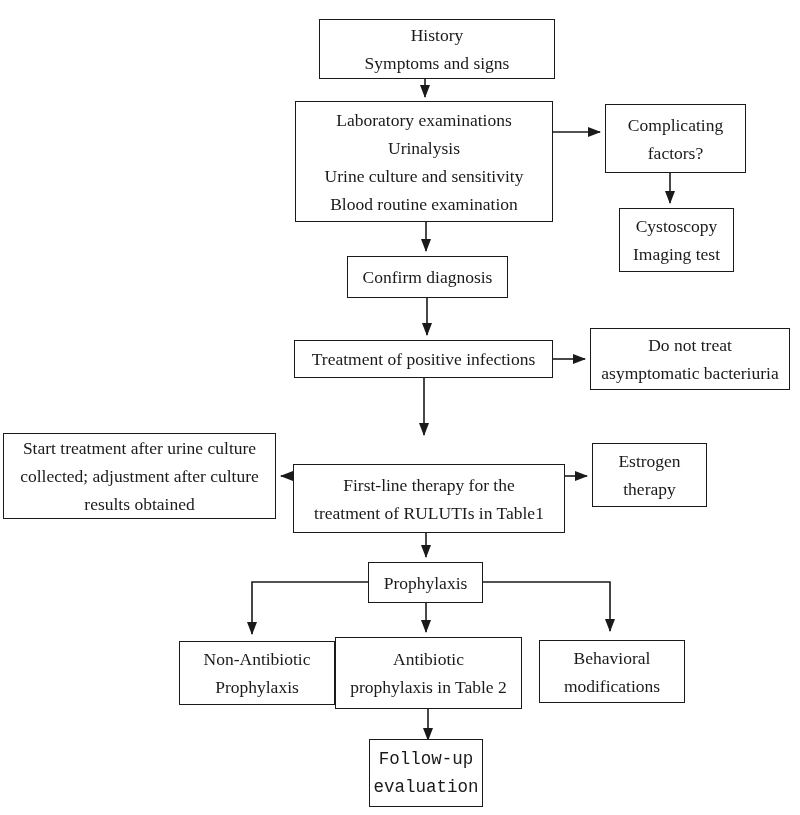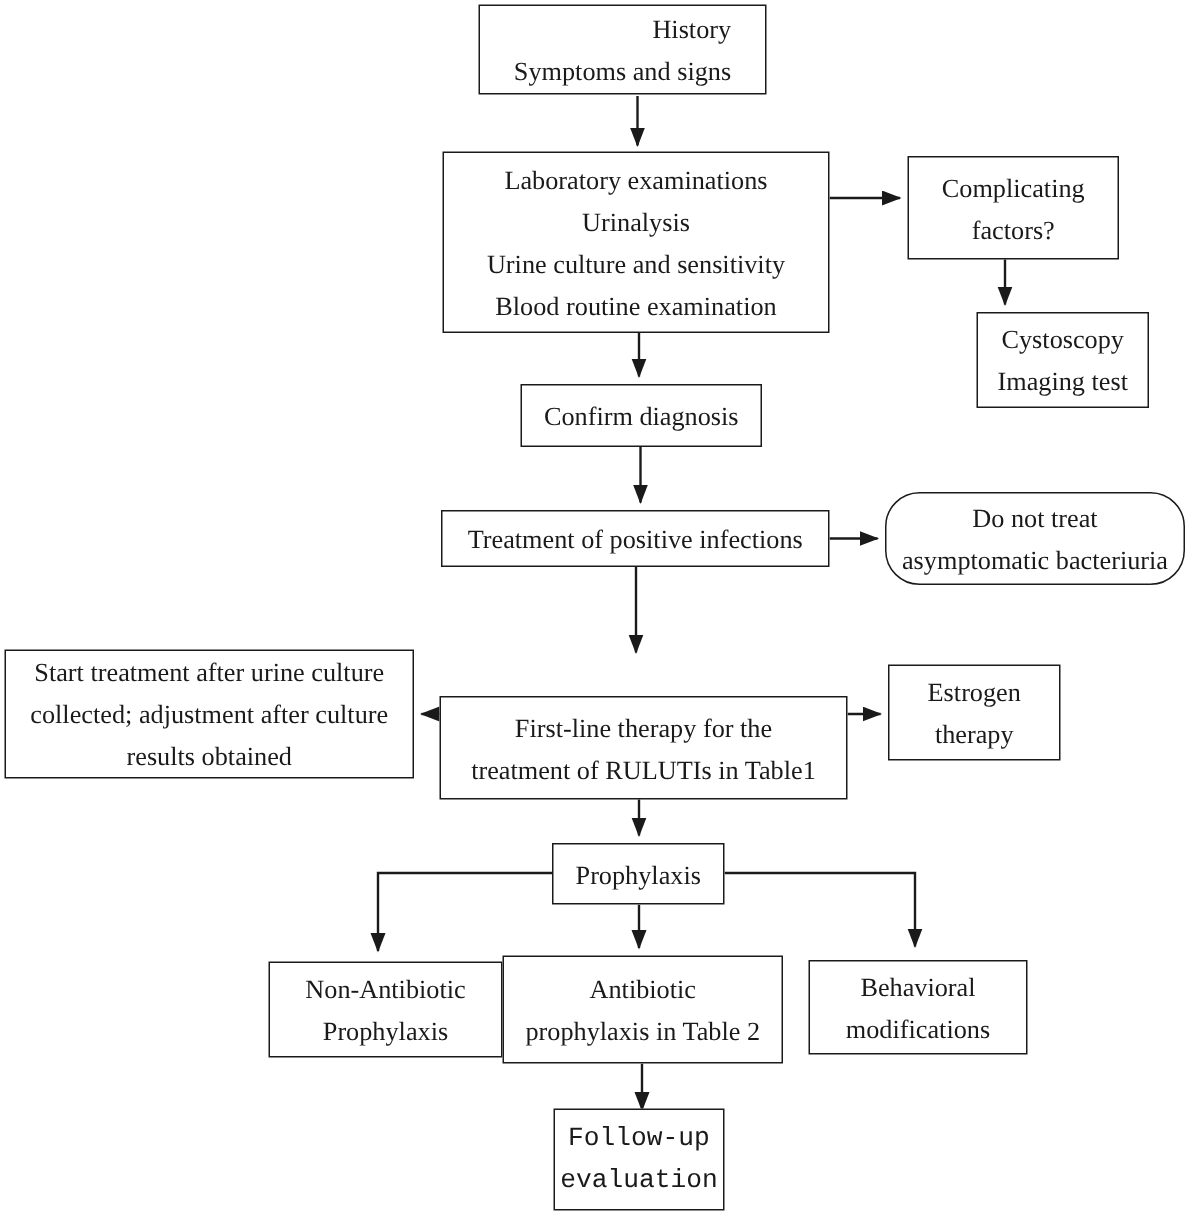--- a/index.html
+++ b/index.html
@@ -66,39 +66,39 @@
       <polyline points="424,378 424,435" marker-end="url(#arrowhead)"></polyline>
       <polyline points="293,476 281,476" marker-end="url(#arrowhead)"></polyline>
       <polyline points="565,476 587,476" marker-end="url(#arrowhead)"></polyline>
       <polyline points="426,509 426,557" marker-end="url(#arrowhead)"></polyline>
       <polyline points="368,582 252,582 252,634" marker-end="url(#arrowhead)"></polyline>
       <polyline points="426,603 426,632" marker-end="url(#arrowhead)"></polyline>
       <polyline points="483,582 610,582 610,631" marker-end="url(#arrowhead)"></polyline>
       <polyline points="428,709 428,740" marker-end="url(#arrowhead)"></polyline>
     </svg>
 
-  <div class="node" style="left:319px; top:3px;  width:192px; height:60px;text-align:right;">History
+  <div class="node" style="left:319px; top:19px;  width:236px; height:60px;">History
 Symptoms and signs</div>
 
   <div class="node" style="left:295px; top:101px; width:258px; height:121px;">Laboratory examinations
 Urinalysis
 Urine culture and sensitivity
 Blood routine examination</div>
 
   <div class="node" style="left:605px; top:104px; width:141px; height:69px;">Complicating
 factors?</div>
 
-  <div class="node" style="left:619px; top:208px; width:115px; height:64px;margin-left:32px;">Cystoscopy
+  <div class="node" style="left:619px; top:208px; width:115px; height:64px;">Cystoscopy
 Imaging test</div>
 
   <div class="node" style="left:347px; top:256px; width:161px; height:42px;">Confirm diagnosis</div>
 
   <div class="node" style="left:294px; top:340px; width:259px; height:38px;">Treatment of positive infections</div>
 
-  <div class="node" style="left:590px; top:328px; width:200px; height:62px;border-radius:23px;">Do not treat
+  <div class="node" style="left:590px; top:328px; width:200px; height:62px;">Do not treat
 asymptomatic bacteriuria</div>
 
   <div class="node" style="left:3px;   top:433px; width:273px; height:86px;">Start treatment after urine culture
 collected; adjustment after culture
 results obtained</div>
 
   <div class="node" style="left:293px; top:440px; width:272px; height:69px;margin-top:24px;">First-line therapy for the
 treatment of RULUTIs in Table1</div>
 
   <div class="node" style="left:592px; top:443px; width:115px;  height:64px;">Estrogen

